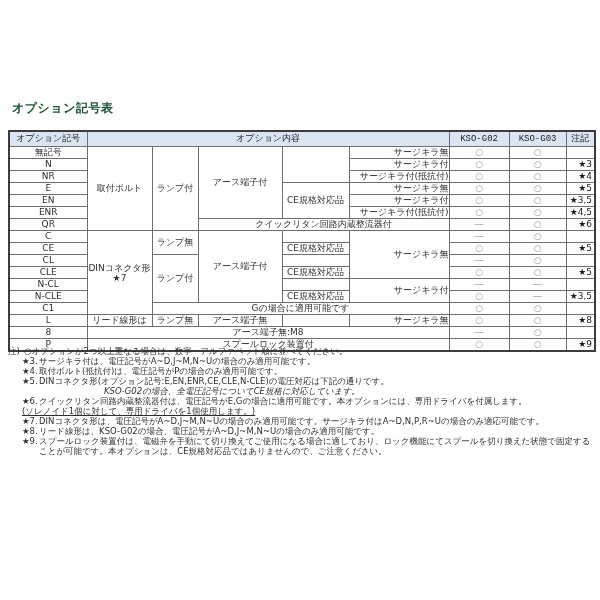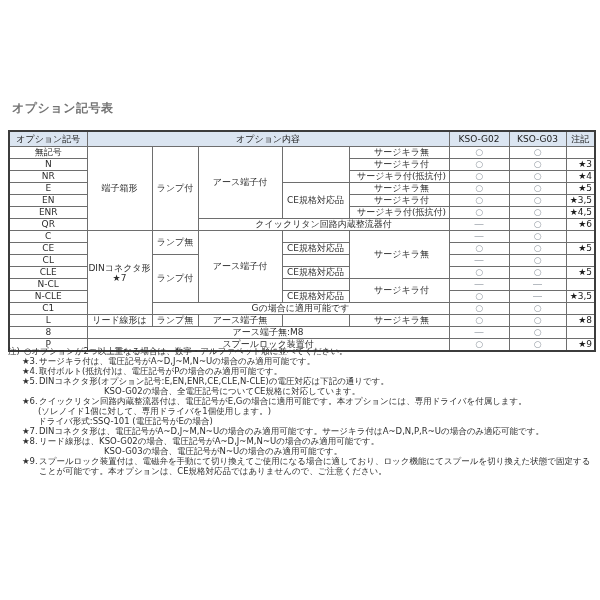--- a/index.html
+++ b/index.html
@@ -1,43 +1,43 @@
 <!DOCTYPE html>
 <html><head>
 <meta charset="utf-8">
 <style>
   html,body { margin:0; padding:0; background:#ffffff; }
   body { width:600px; height:600px; font-family:"DejaVu Sans",sans-serif; color:#2e2e2e; }
   .page { position:relative; width:600px; height:600px; background:#fff; overflow:hidden; }
 
   .title { position:absolute; left:12px; top:100px; font-size:12px; font-weight:bold;
-           color:#737373; letter-spacing:0.5px; }
+           color:#14532d; letter-spacing:0.5px; }
 
   table.opt { position:absolute; left:8px; top:130px; width:584px;
               border-collapse:collapse; table-layout:fixed;
               border:2px solid #3c3c3c; }
   td, th { border:1px solid #6e6e6e; padding:0; font-size:9px; font-weight:normal;
            height:11px; line-height:11px; text-align:center; vertical-align:middle;
            overflow:hidden; white-space:nowrap; color:#2e2e2e; }
-  thead th { background:#dbe5f1; height:14px; line-height:14px; color:#222; }
-  td.c-e   { text-align:center; padding-left:5px; }
+  thead th { background:#dbe5f1; height:14px; line-height:14px; color:#222;font-family:Liberation Mono, monospace; }
+  td.c-e   { text-align:right; padding-left:5px; }
   td.c-mark{ color:#8f979f; font-size:9px; }
   td.c-note{ text-align:right; padding-right:2px; color:#1c1c1c; }
   td.c-a .sub { display:block; line-height:10px; }
   td.c-a .main{ display:block; line-height:10px; }
 
   .notes { position:absolute; left:8px; top:346px; width:588px; font-size:8.5px;
            line-height:10px; color:#2e2e2e; }
   .nline { display:flex; }
   .nlabel{ flex:0 0 17px; }
   .nline.i0 .nlabel { flex-basis:16px; }
   .ntext { flex:1 1 auto; }
   .i1 { margin-left:14px; }
-  .i2 { margin-left:30px; }
-  .i3 { margin-left:96px; }
+  .i2 { margin-left:14px;text-decoration:underline; }
+  .i3 { margin-left:96px;font-style:italic; }
 </style>
 </head>
 <body>
 
 <div class="page">
 
   <div class="title">オプション記号表</div>
 
   <table class="opt">
     <colgroup>
@@ -56,21 +56,21 @@
         <th>オプション記号</th>
         <th colspan="5">オプション内容</th>
         <th>KSO-G02</th>
         <th>KSO-G03</th>
         <th>注記</th>
       </tr>
     </thead>
     <tbody>
       <tr>
         <td>無記号</td>
-        <td class="c-a" rowspan="7">端子箱形</td>
+        <td class="c-a" rowspan="7">取付ボルト</td>
         <td rowspan="7">ランプ付</td>
         <td rowspan="6">アース端子付</td>
         <td rowspan="3"></td>
         <td class="c-e">サージキラ無</td>
         <td class="c-mark">○</td>
         <td class="c-mark">○</td>
         <td class="c-note"></td>
       </tr>
       <tr>
         <td>N</td>
@@ -221,33 +221,27 @@
     <div class="nline i3">
       <span class="ntext">KSO-G02の場合、全電圧記号についてCE規格に対応しています。</span>
     </div>
     <div class="nline i1">
       <span class="nlabel">★6.</span>
       <span class="ntext">クイックリタン回路内蔵整流器付は、電圧記号がE,Gの場合に適用可能です。本オプションには、専用ドライバを付属します。</span>
     </div>
     <div class="nline i2">
       <span class="ntext">(ソレノイド1個に対して、専用ドライバを1個使用します。)</span>
     </div>
-    <div class="nline i2">
-      <span class="ntext">ドライバ形式:SSQ-101 (電圧記号がEの場合)</span>
-    </div>
     <div class="nline i1">
       <span class="nlabel">★7.</span>
       <span class="ntext">DINコネクタ形は、電圧記号がA~D,J~M,N~Uの場合のみ適用可能です。サージキラ付はA~D,N,P,R~Uの場合のみ適応可能です。</span>
     </div>
     <div class="nline i1">
       <span class="nlabel">★8.</span>
       <span class="ntext">リード線形は、KSO-G02の場合、電圧記号がA~D,J~M,N~Uの場合のみ適用可能です。</span>
     </div>
-    <div class="nline i3">
-      <span class="ntext">KSO-G03の場合、電圧記号がN~Uの場合のみ適用可能です。</span>
-    </div>
     <div class="nline i1">
       <span class="nlabel">★9.</span>
       <span class="ntext">スプールロック装置付は、電磁弁を手動にて切り換えてご使用になる場合に適しており、ロック機能にてスプールを切り換えた状態で固定することが可能です。本オプションは、CE規格対応品ではありませんので、ご注意ください。</span>
     </div>
   </div>
 
 </div>
 
 </body></html>

